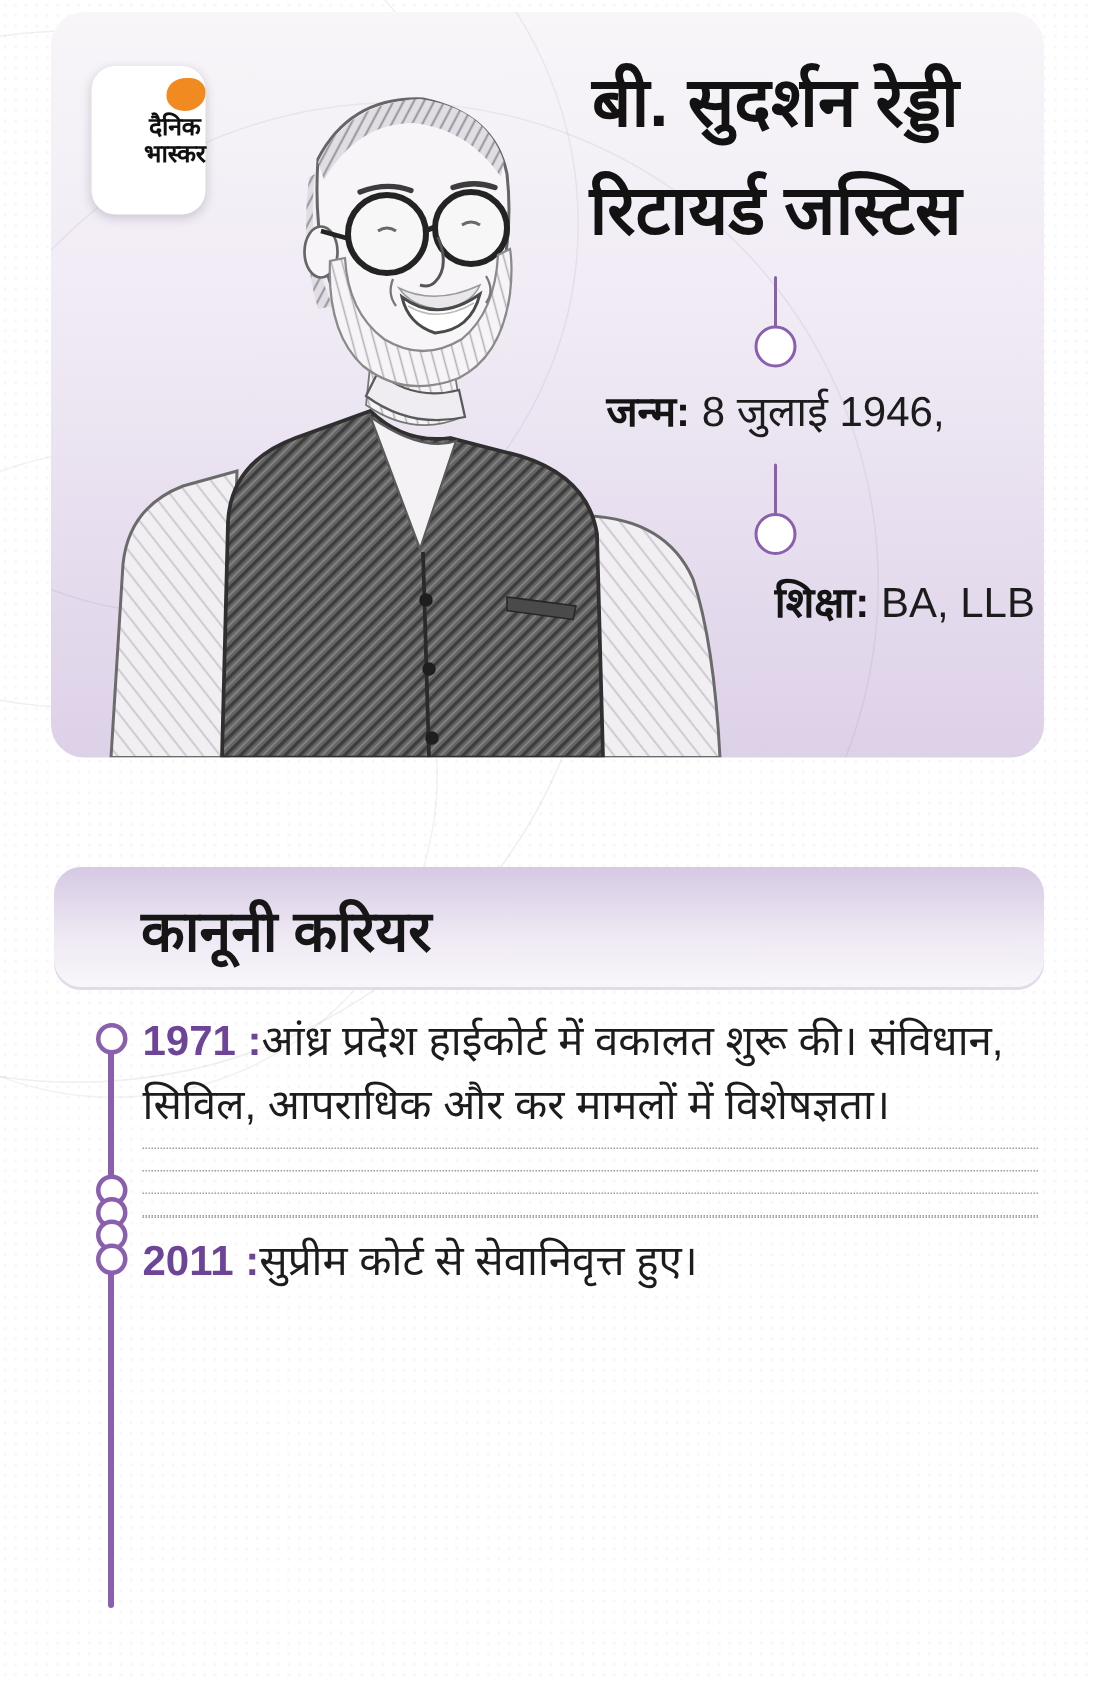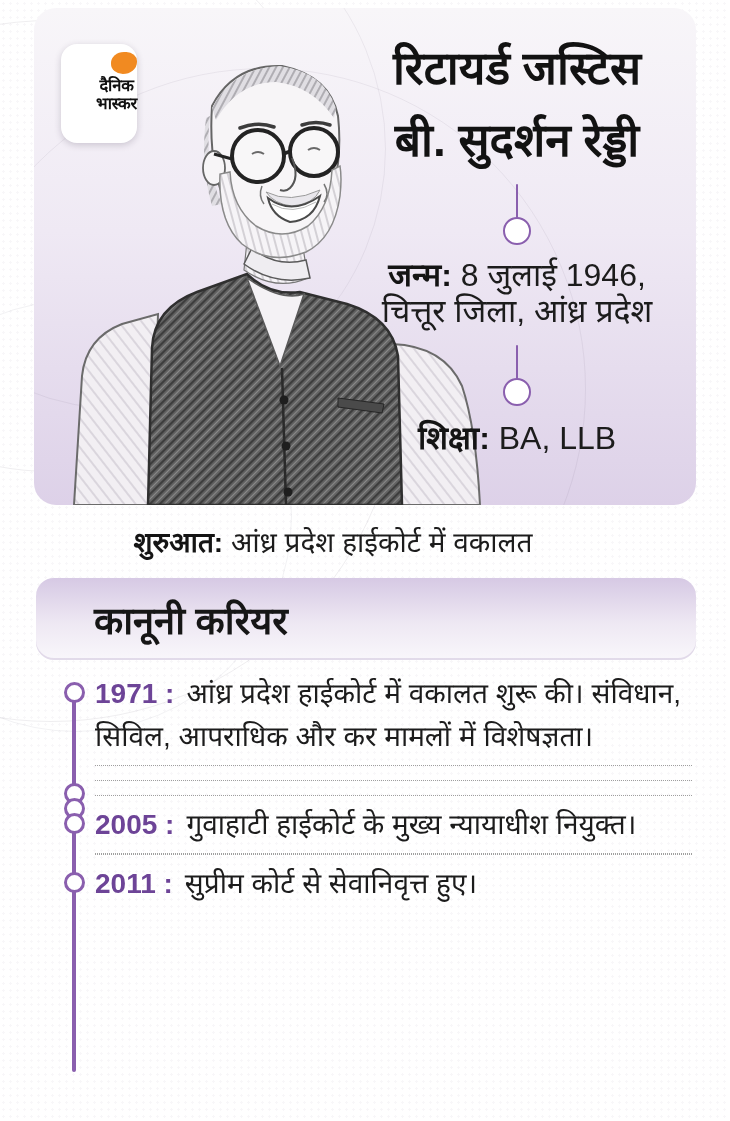--- a/index.html
+++ b/index.html
@@ -44,23 +44,23 @@
 
   
   .rcol{position:absolute;left:344px;top:0;width:346px;text-align:center;z-index:2;}
   .title{margin-top:24px;font-size:46px;line-height:72px;font-weight:800;color:#121212;white-space:nowrap;}
   .connector{display:flex;flex-direction:column;align-items:center;}
   .conn-line{width:2.5px;background:#8a5fae;border-radius:2px;}
   .conn-line.a{height:34px;margin-top:8px;}
   .conn-line.b{height:34px;margin-top:16px;}
   .conn-circle{width:24px;height:24px;border:2.5px solid #8a5fae;border-radius:50%;
     background:#ffffff;margin-top:-1px;}
-  .info{font-size:32px;line-height:36px;color:#1c1c1c;}
+  .info{font-size:28px;line-height:36px;color:#1c1c1c;}
   .info.birth{margin-top:12px;}
-  .info.edu{margin-top:14px;}
+  .info.edu{margin-top:14px;text-align:right;}
   .info b{font-weight:800;color:#141414;}
 
   
   .start-line{
     position:absolute;left:0;top:522px;width:100%;box-sizing:border-box;padding-right:64px;
     text-align:center;font-size:28px;color:#1c1c1c;z-index:1;
   }
   .start-line b{font-weight:800;color:#141414;}
 
   
@@ -73,21 +73,21 @@
   .band-title{font-size:38px;font-weight:800;color:#161616;padding-left:58px;}
 
   
   .timeline{position:absolute;left:0;top:666px;width:730px;z-index:1;}
   .tl-line{position:absolute;left:72px;top:692px;width:4px;height:380px;
     background:#8a5fae;border-radius:2px;z-index:0;}
   .tl-item{position:relative;box-sizing:border-box;padding:7px 40px 7px 95px;
     font-size:28px;line-height:43px;color:#1c1c1c;z-index:1;}
   .tl-item.first{padding-top:6px;}
   .tl-item p{margin:0;}
-  .tl-year{color:#6d4497;font-weight:800;margin-right:12px;white-space:nowrap;}
+  .tl-year{color:#6d4497;font-weight:800;margin-right:0;white-space:nowrap;}
   .tl-dot{position:absolute;left:64px;top:17px;width:15px;height:15px;border:3px solid #8a5fae;
     border-radius:50%;background:#ffffff;}
   .tl-item.first .tl-dot{top:16px;}
   .tl-sep{margin:0 38px 0 95px;border-bottom:1.5px dotted #9f9f9f;}
 </style>
 </head>
 <body>
 
 <div class="page">
 
@@ -159,35 +159,34 @@
 
         <path d="M206,152 Q230,170 258,150 Q252,174 228,176 Q210,170 206,152 Z" fill="#ffffff" stroke="#4a4a4a" stroke-width="2"></path>
         <path d="M210,158 Q230,170 254,156" stroke="#bbbbbb" stroke-width="1" fill="none"></path>
         <path d="M200,140 Q196,150 202,158" stroke="#777777" stroke-width="1.5" fill="none"></path>
         <path d="M262,138 Q268,148 262,156" stroke="#777777" stroke-width="1.5" fill="none"></path>
       </svg>
     </div>
 
     <div class="rcol" style="left:310px;">
       <div class="title">
+        <div>बी. सुदर्शन रेड्डी</div>
         <div>रिटायर्ड जस्टिस</div>
-        <div>बी. सुदर्शन रेड्डी</div>
       </div>
 
       <div class="connector">
         <div class="conn-line a"></div>
         <div class="conn-circle"></div>
       </div>
 
       <div class="info birth">
         <div>
           <b>जन्म:</b>
           <span>8 जुलाई 1946,</span>
         </div>
-        <div>चित्तूर जिला, आंध्र प्रदेश</div>
       </div>
 
       <div class="connector">
         <div class="conn-line b"></div>
         <div class="conn-circle"></div>
       </div>
 
       <div class="info edu">
         <b>शिक्षा:</b>
         <span>BA, LLB</span>
@@ -196,24 +195,20 @@
 
     <div class="logo">
       <div class="logo-sun"></div>
       <div class="logo-text">
         <div>दैनिक</div>
         <div>भास्कर</div>
       </div>
     </div>
   </div>
 
-  <div class="start-line">
-    <b>शुरुआत:</b>
-    <span>आंध्र प्रदेश हाईकोर्ट में वकालत</span>
-  </div>
 
   <div class="band">
     <div class="band-title">कानूनी करियर</div>
   </div>
 
   <div class="tl-line"></div>
   <div class="timeline" id="timeline">
       <div class="tl-item first">
         <span class="tl-dot"></span>
         <p><span class="tl-year">1971 :</span><span>आंध्र प्रदेश हाईकोर्ट में वकालत शुरू की। संविधान, सिविल, आपराधिक और कर मामलों में विशेषज्ञता।</span></p>
@@ -222,21 +217,20 @@
       <div class="tl-item">
         <span class="tl-dot"></span>
       </div>
       <div class="tl-sep"></div>
       <div class="tl-item">
         <span class="tl-dot"></span>
       </div>
       <div class="tl-sep"></div>
       <div class="tl-item">
         <span class="tl-dot"></span>
-        <p><span class="tl-year">2005 :</span><span>गुवाहाटी हाईकोर्ट के मुख्य न्यायाधीश नियुक्त।</span></p>
       </div>
       <div class="tl-sep"></div>
       <div class="tl-sep"></div>
       <div class="tl-item">
         <span class="tl-dot"></span>
         <p><span class="tl-year">2011 :</span><span>सुप्रीम कोर्ट से सेवानिवृत्त हुए।</span></p>
       </div>
     </div>
 
 </div>

